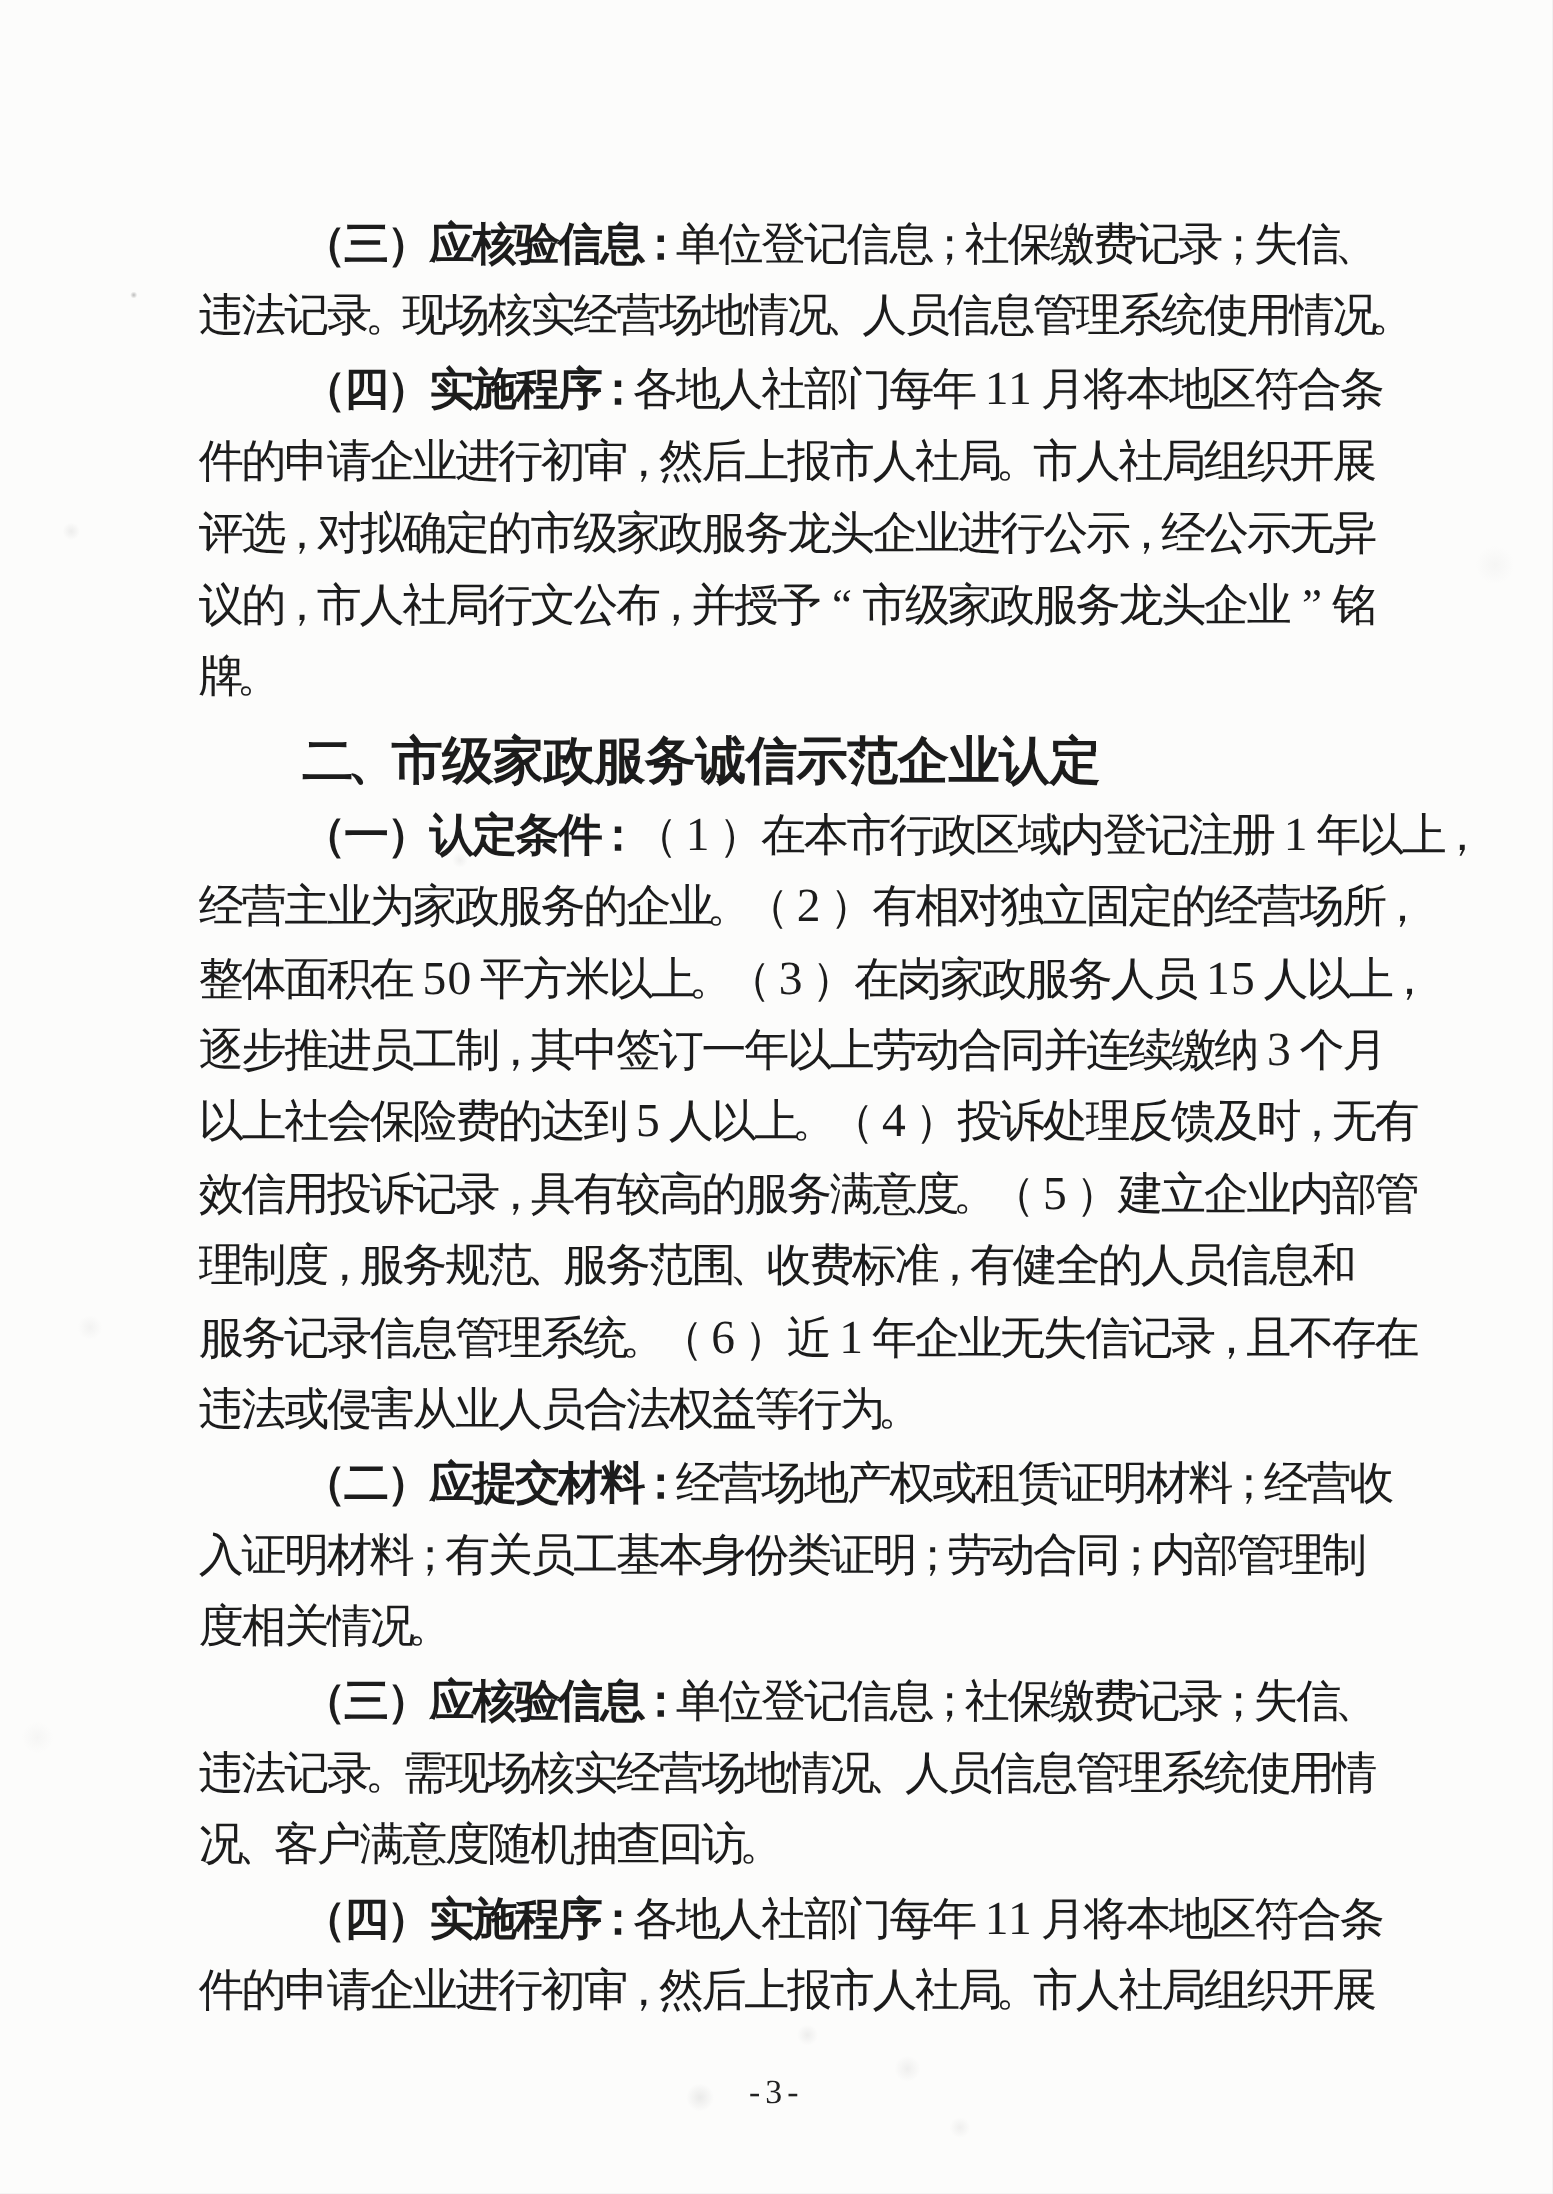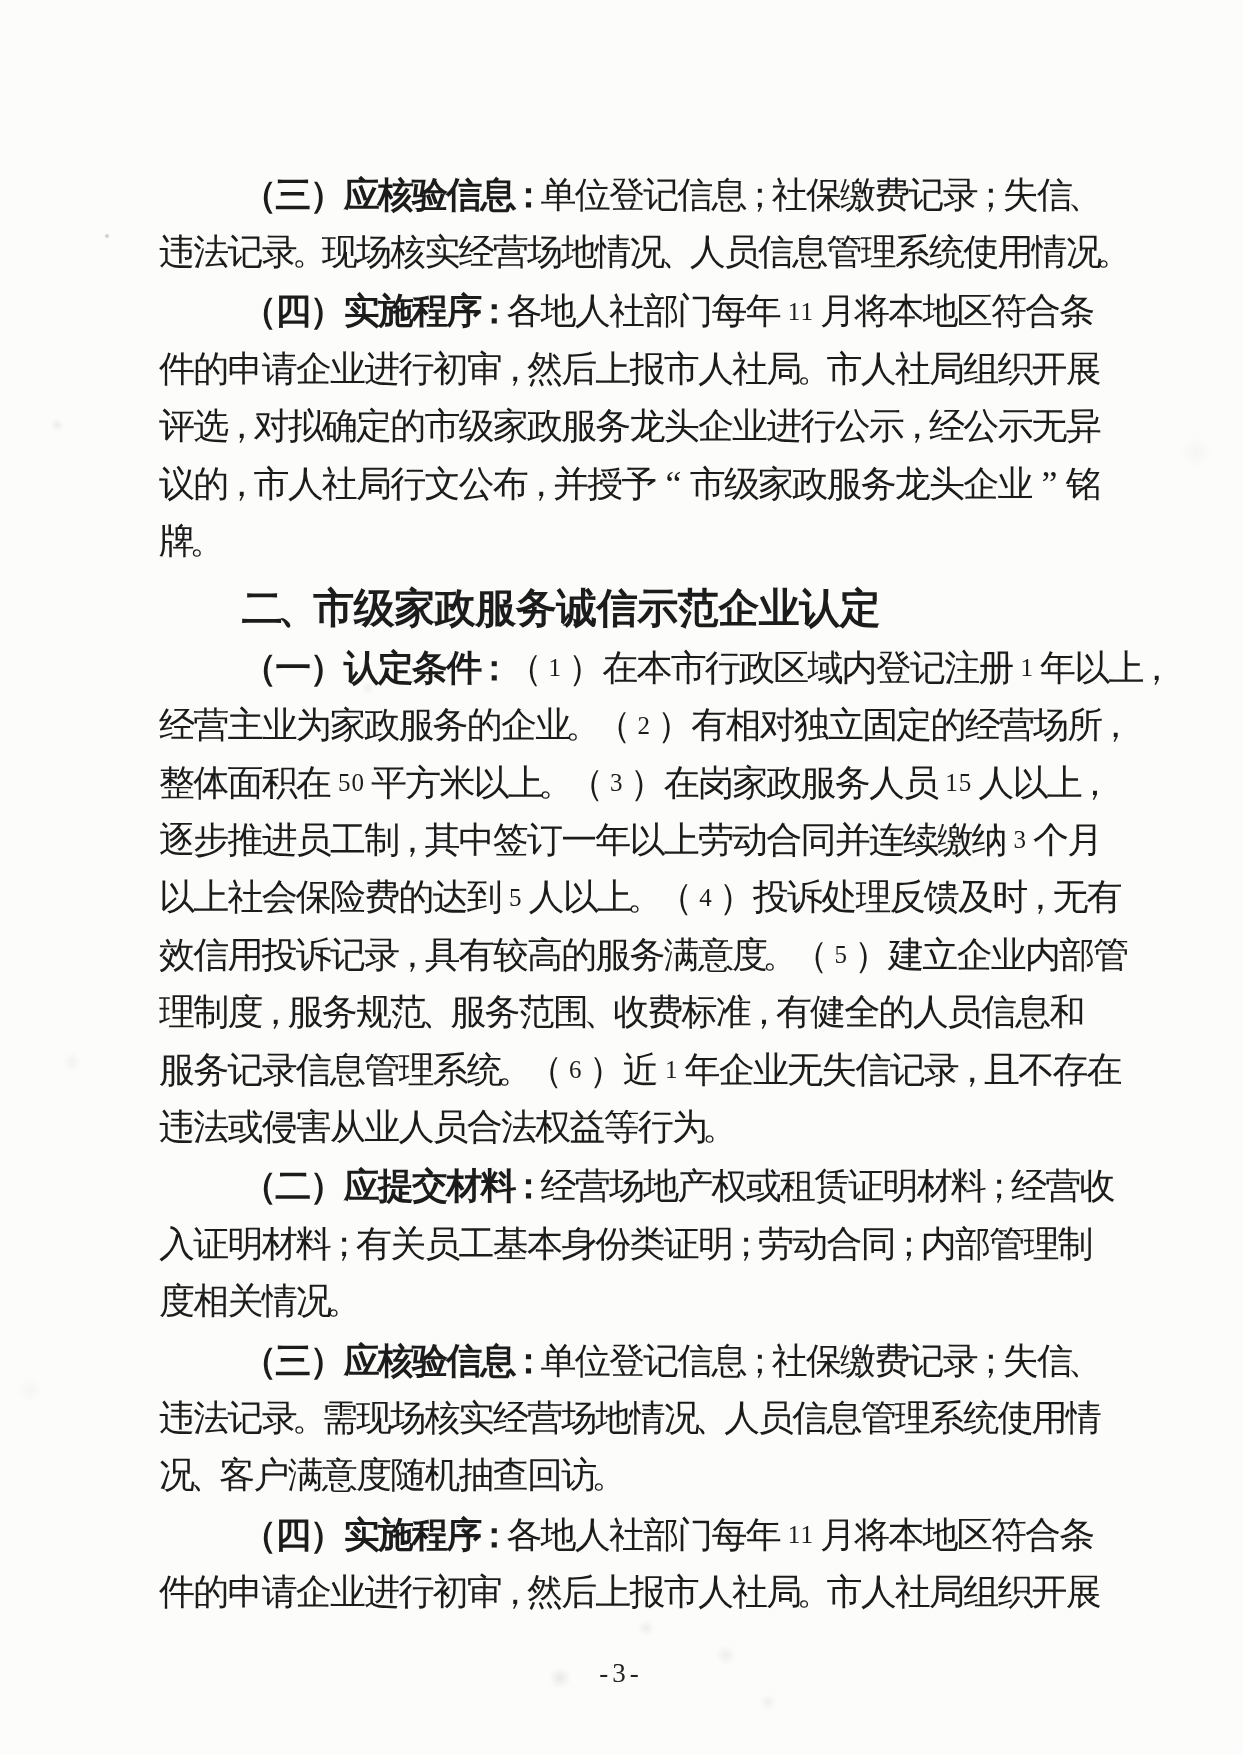--- a/index.html
+++ b/index.html
@@ -50,21 +50,21 @@
     justify-content:center;
     width:34.2px;
     font-size:36px;
     line-height:1;
     overflow:visible;
   }
   .ch.narrow{width:26px;}
   .ch.ascii{
     width:auto;
     padding:0 7px;
-    font-size:25px;
+    font-size:38px;
     letter-spacing:1px;
   }
   .ch.bold{
     font-weight:700;
     font-family:"Liberation Sans","DejaVu Sans",sans-serif;
   }
   .heading .ch{width:40.5px;font-size:41px;}
   .heading .ch.narrow{width:31px;}
   .footer{
     position:absolute;

